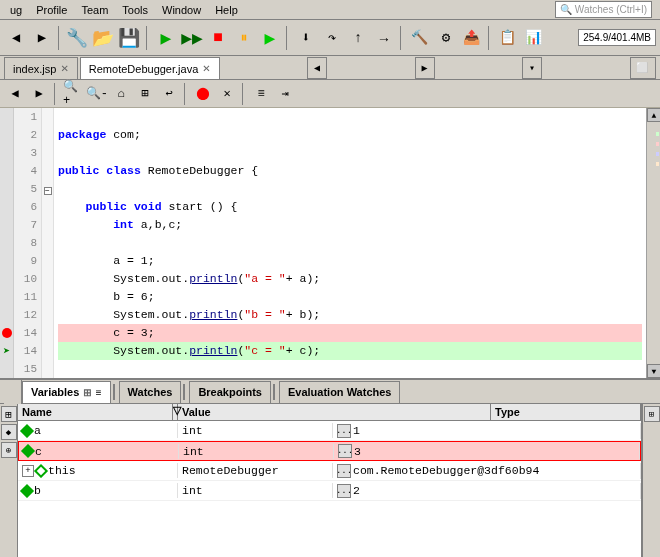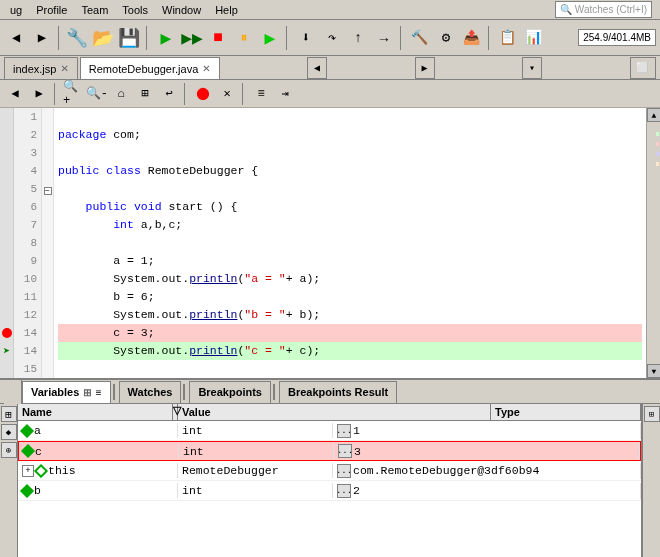--- a/index.html
+++ b/index.html
@@ -32,21 +32,21 @@
     .editor-area { display: flex; background: white; height: 270px; overflow: hidden; }
 
     .line-numbers { width: 28px; background: #f0f0f0; border-right: 1px solid #ddd; text-align: right; padding-right: 4px; color: #888; font-size: 11px; }
     .line-num { height: 18px; line-height: 18px; }
 
     .code-content { flex: 1; overflow: auto; padding: 0 4px; position: relative; }
     .code-line { height: 18px; line-height: 18px; white-space: pre; font-size: 11.5px; font-family: 'Courier New', monospace; }
     .code-line.breakpoint-line { background: #ffcccc; }
     .code-line.current-line { background: #ccffcc; }
 
-    .keyword { color: #0000ff; font-weight: normal; }
+    .keyword { color: #0000ff; font-weight: bold; }
     .string { color: #cc0000; }
     .method { color: #000080; }
     .underline { text-decoration: underline; }
 
     
     .bottom-panel { background: #d4d0c8; border-top: 2px solid #808080; height: 200px; display: flex; flex-direction: column; }
     .panel-tabs { display: flex; align-items: center; height: 24px; background: #d4d0c8; border-bottom: 1px solid #808080; padding: 0 4px; gap: 0; }
     .panel-tab { font-family: Arial; font-size: 11px; font-weight: bold; padding: 2px 8px; border: 1px solid #808080; border-bottom: none; background: #d4d0c8; cursor: pointer; display: flex; align-items: center; gap: 4px; height: 22px; }
     .panel-tab.active { background: white; }
     .panel-separator { width: 4px; height: 16px; border-left: 2px solid #808080; margin: 0 2px; }
@@ -258,21 +258,21 @@
     <div class="panel-separator"></div>
     <div class="panel-tab">
       <span>Watches</span>
     </div>
     <div class="panel-separator"></div>
     <div class="panel-tab">
       <span>Breakpoints</span>
     </div>
     <div class="panel-separator"></div>
     <div class="panel-tab">
-      <span>Breakpoints Result</span>
+      <span>Evaluation Watches</span>
     </div>
   </div>
 
   <div style="display:flex; flex:1; overflow:hidden;">
 
     <div class="left-gutter">
       <div class="side-icon" style="font-size:11px;">⊞</div>
       <div class="side-icon">◆</div>
       <div class="side-icon">⊕</div>
     </div>

